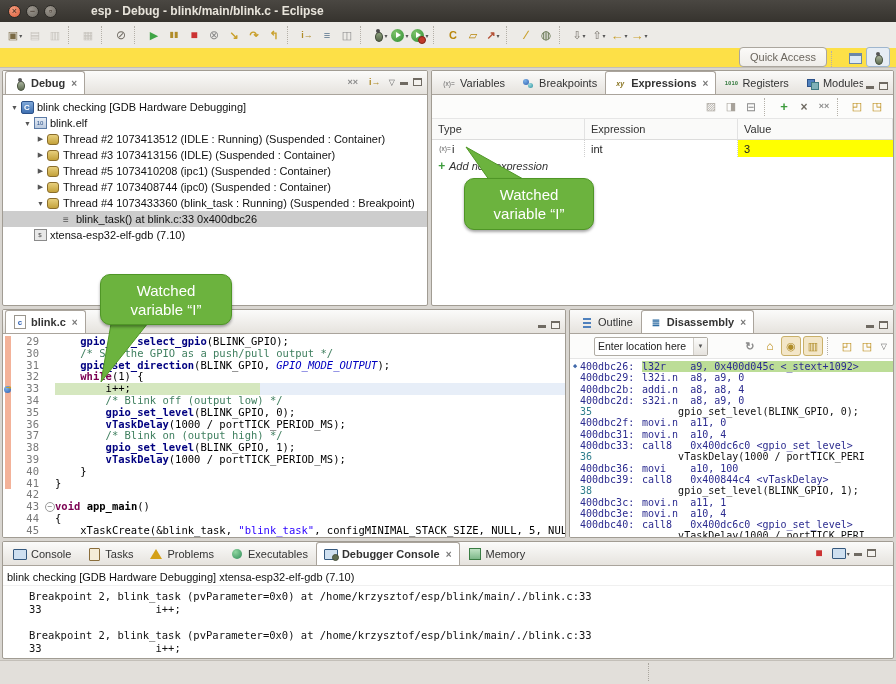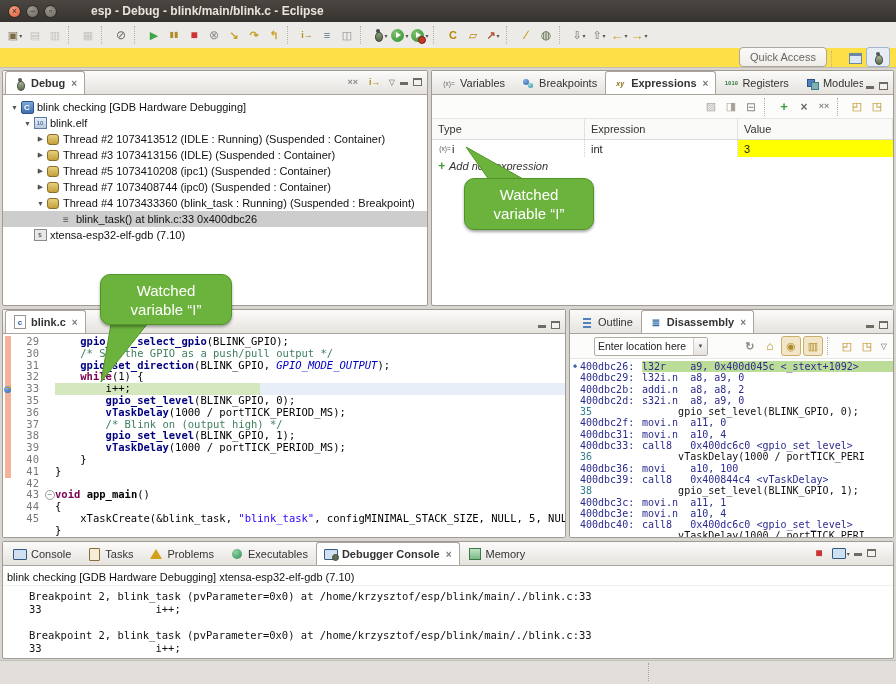--- a/index.html
+++ b/index.html
@@ -497,20 +497,21 @@
         <span class="mini"></span>
         <span class="maxi"></span>
       </div>
     </div>
     <div class="pbody edbody" id="editor-body">
         <div class="eline"><span class="rml range"></span><span class="ln">29</span><span class="foldc"></span><span class="ecode"><span class="">    </span><span class="sf">gpio_pad_select_gpio</span><span class="">(BLINK_GPIO);</span></span></div>
         <div class="eline"><span class="rml range"></span><span class="ln">30</span><span class="foldc"></span><span class="ecode"><span class="">    </span><span class="sc">/* Set the GPIO as a push/pull output */</span></span></div>
         <div class="eline"><span class="rml range"></span><span class="ln">31</span><span class="foldc"></span><span class="ecode"><span class="">    </span><span class="sf">gpio_set_direction</span><span class="">(BLINK_GPIO, </span><span class="se">GPIO_MODE_OUTPUT</span><span class="">);</span></span></div>
         <div class="eline"><span class="rml range"></span><span class="ln">32</span><span class="foldc"></span><span class="ecode"><span class="">    </span><span class="sk">while</span><span class="">(1) {</span></span></div>
         <div class="eline current"><span class="rml range"><span class="bpmark"></span></span><span class="ln">33</span><span class="foldc"></span><span class="ecode"><span class="">        i++;</span></span></div>
+        <div class="eline"><span class="rml range"></span><span class="ln">34</span><span class="foldc"></span><span class="ecode"><span class="">        </span><span class="sc">/* Blink off (output low) */</span></span></div>
         <div class="eline"><span class="rml range"></span><span class="ln">35</span><span class="foldc"></span><span class="ecode"><span class="">        </span><span class="sf">gpio_set_level</span><span class="">(BLINK_GPIO, 0);</span></span></div>
         <div class="eline"><span class="rml range"></span><span class="ln">36</span><span class="foldc"></span><span class="ecode"><span class="">        </span><span class="sf">vTaskDelay</span><span class="">(1000 / portTICK_PERIOD_MS);</span></span></div>
         <div class="eline"><span class="rml range"></span><span class="ln">37</span><span class="foldc"></span><span class="ecode"><span class="">        </span><span class="sc">/* Blink on (output high) */</span></span></div>
         <div class="eline"><span class="rml range"></span><span class="ln">38</span><span class="foldc"></span><span class="ecode"><span class="">        </span><span class="sf">gpio_set_level</span><span class="">(BLINK_GPIO, 1);</span></span></div>
         <div class="eline"><span class="rml range"></span><span class="ln">39</span><span class="foldc"></span><span class="ecode"><span class="">        </span><span class="sf">vTaskDelay</span><span class="">(1000 / portTICK_PERIOD_MS);</span></span></div>
         <div class="eline"><span class="rml range"></span><span class="ln">40</span><span class="foldc"></span><span class="ecode"><span class="">    }</span></span></div>
         <div class="eline"><span class="rml range"></span><span class="ln">41</span><span class="foldc"></span><span class="ecode"><span class="">}</span></span></div>
         <div class="eline"><span class="rml"></span><span class="ln">42</span><span class="foldc"></span><span class="ecode"></span></div>
         <div class="eline"><span class="rml"></span><span class="ln">43</span><span class="foldc minus"></span><span class="ecode"><span class="sk">void</span><span class=""> </span><span class="sb">app_main</span><span class="">()</span></span></div>
         <div class="eline"><span class="rml"></span><span class="ln">44</span><span class="foldc"></span><span class="ecode"><span class="">{</span></span></div>
@@ -566,21 +567,21 @@
           </span>
           <span class="tbi">
             <span class="glyph" style="color: rgb(184, 134, 11);">◳</span>
           </span>
         </span>
       <span class="vmenu">▽</span>
     </div>
     <div class="pbody dbody" id="dis-body">
         <div class="drow hl"><span class="dmk">◆</span><span class="da">400dbc26:</span><span class="dt">l32r    a9, 0x400d045c &lt;_stext+1092&gt;</span></div>
         <div class="drow"><span class="dmk"></span><span class="da">400dbc29:</span><span class="dt">l32i.n  a8, a9, 0</span></div>
-        <div class="drow"><span class="dmk"></span><span class="da">400dbc2b:</span><span class="dt">addi.n  a8, a8, 2</span></div>
+        <div class="drow"><span class="dmk"></span><span class="da">400dbc2b:</span><span class="dt">addi.n  a8, a8, 4</span></div>
         <div class="drow"><span class="dmk"></span><span class="da">400dbc2d:</span><span class="dt">s32i.n  a8, a9, 0</span></div>
         <div class="drow"><span class="dmk"></span><span class="dn">35</span><span class="ds">      gpio_set_level(BLINK_GPIO, 0);</span></div>
         <div class="drow"><span class="dmk"></span><span class="da">400dbc2f:</span><span class="dt">movi.n  a11, 0</span></div>
         <div class="drow"><span class="dmk"></span><span class="da">400dbc31:</span><span class="dt">movi.n  a10, 4</span></div>
         <div class="drow"><span class="dmk"></span><span class="da">400dbc33:</span><span class="dt">call8   0x400dc6c0 &lt;gpio_set_level&gt;</span></div>
         <div class="drow"><span class="dmk"></span><span class="dn">36</span><span class="ds">      vTaskDelay(1000 / portTICK_PERI</span></div>
         <div class="drow"><span class="dmk"></span><span class="da">400dbc36:</span><span class="dt">movi    a10, 100</span></div>
         <div class="drow"><span class="dmk"></span><span class="da">400dbc39:</span><span class="dt">call8   0x400844c4 &lt;vTaskDelay&gt;</span></div>
         <div class="drow"><span class="dmk"></span><span class="dn">38</span><span class="ds">      gpio_set_level(BLINK_GPIO, 1);</span></div>
         <div class="drow"><span class="dmk"></span><span class="da">400dbc3c:</span><span class="dt">movi.n  a11, 1</span></div>

